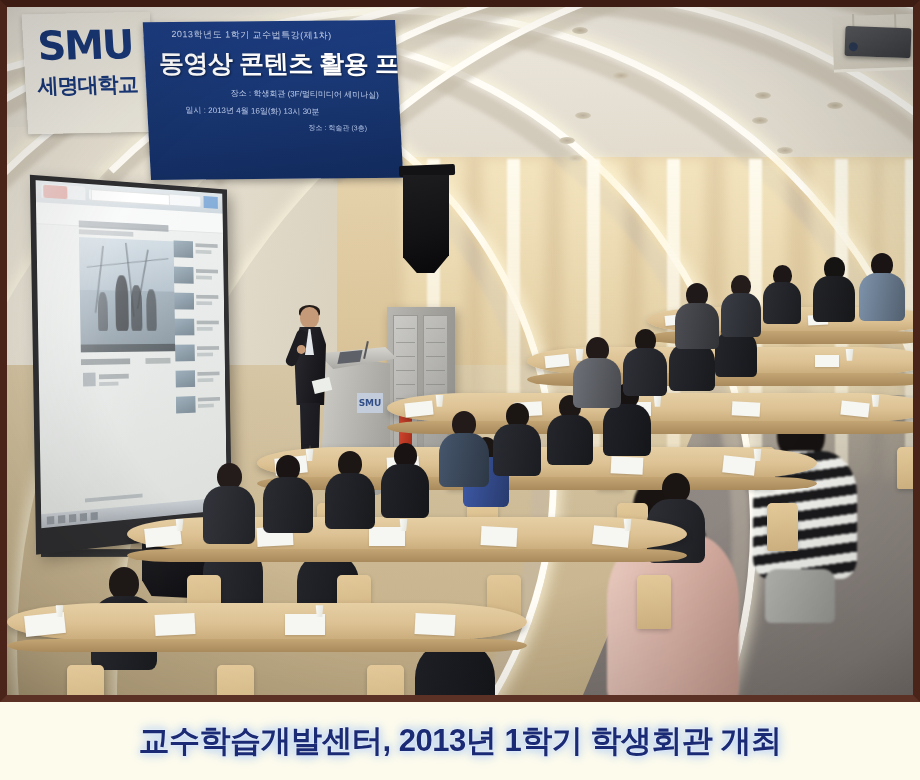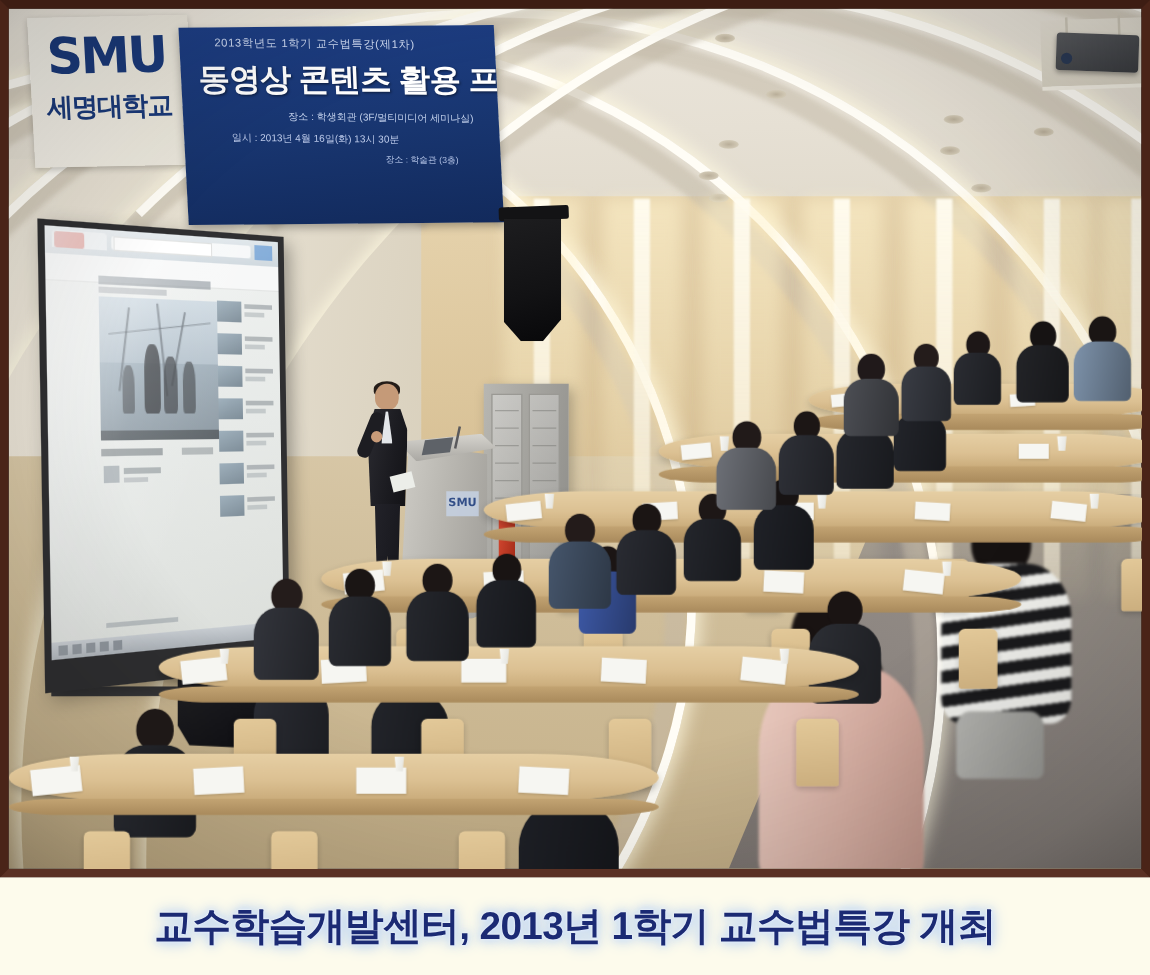--- a/index.html
+++ b/index.html
@@ -1069,16 +1069,16 @@
         <div style="position:absolute;left:4px;top:14px;width:104px;height:128px;border-radius:40% 34% 16% 16%;
              background:repeating-linear-gradient(172deg,#f2f2ee 0px,#f2f2ee 9px,#1b1b1d 9px,#1b1b1d 19px);"></div>
         <div style="position:absolute;left:16px;top:132px;width:70px;height:54px;background:linear-gradient(100deg,#b6b6b2,#9b9b97);border-radius:12px 12px 6px 6px;"></div>
       </div>
 
       <div class="vignette"></div>
     </div>
   </div>
 
   <div class="caption-area">
-    <div class="caption-text">교수학습개발센터, 2013년 1학기 교수법특강 개최</div>
+    <div class="caption-text">교수학습개발센터, 2013년 1학기 학생회관 개최</div>
   </div>
 
 </div>
 
 </body></html>

